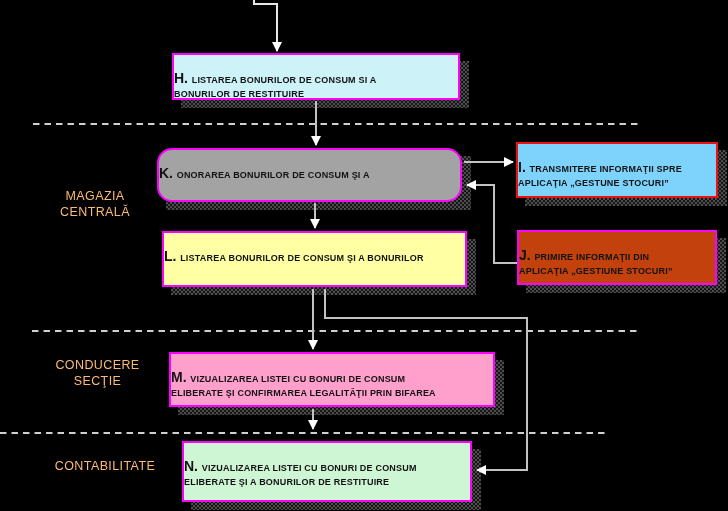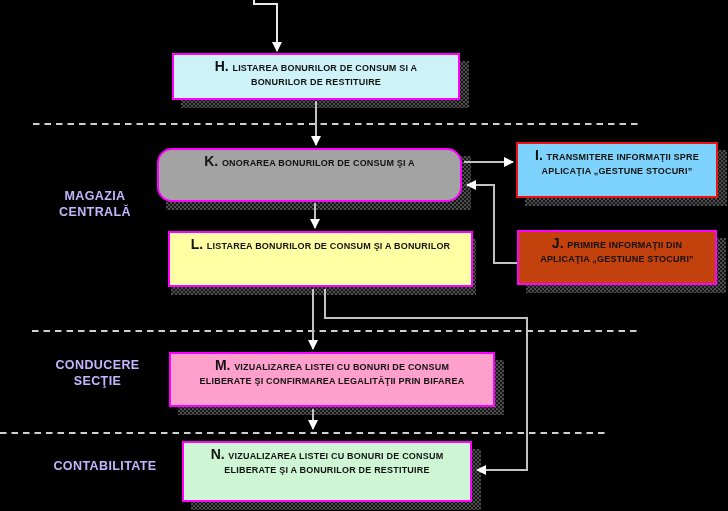--- a/index.html
+++ b/index.html
@@ -9,32 +9,32 @@
   }
   .shadow{
     position:absolute;z-index:0;
     background:conic-gradient(#4d4d4d 90deg,#161616 90deg 180deg,#4d4d4d 180deg 270deg,#161616 270deg);
     background-size:4px 4px;
   }
   .box{
     position:absolute;z-index:1;box-sizing:border-box;
     border:2px solid #ff00ff;
     color:#121212;font-weight:bold;font-size:9px;line-height:14px;
-    text-align:center;padding-top:4px;letter-spacing:0.2px;
+    text-align:left;padding-top:16px;letter-spacing:0.2px;
   }
   .box .ltr{font-size:14px;letter-spacing:0;padding-right:1px;}
   .box-h{background:#cdf2f8;}
   .box-k{background:#a3a3a3;border-radius:15px;}
   .box-l{background:#ffffa3;}
   .box-i{background:#7dd3fc;border-color:#ee1111;}
   .box-j{background:#c2410c;}
   .box-m{background:#ff9fcb;}
   .box-n{background:#cff6d4;}
   .slabel{
-    position:absolute;z-index:1;color:#c4b5fd;font-weight:bold;
+    position:absolute;z-index:1;color:#fdba74;font-weight:normal;
     font-size:12.5px;line-height:16px;text-align:center;letter-spacing:0.4px;
   }
   svg.wires{position:absolute;left:0;top:0;z-index:2;pointer-events:none;}
   .wire{stroke:#c2c2c2;stroke-width:2;fill:none;}
   .wire-bright{stroke:#e8e8e8;}
   .dash{stroke:#d0d0d0;stroke-width:2;stroke-dasharray:6.5 5;fill:none;}
 </style>
 </head>
 <body>
 
@@ -50,21 +50,21 @@
 
   <div class="box box-h" style="left:172px;top:53px;width:288px;height:47px">
     <div><span class="ltr">H.</span> <span>LISTAREA BONURILOR DE CONSUM SI A</span></div>
     <div>BONURILOR DE RESTITUIRE</div>
   </div>
 
   <div class="box box-k" style="left:157px;top:148px;width:305px;height:54px">
     <div><span class="ltr">K.</span> <span>ONORAREA BONURILOR DE CONSUM ŞI A</span></div>
   </div>
 
-  <div class="box box-l" style="left:168px;top:231px;width:305px;height:56px">
+  <div class="box box-l" style="left:162px;top:231px;width:305px;height:56px">
     <div><span class="ltr">L.</span> <span>LISTAREA BONURILOR DE CONSUM ŞI A BONURILOR</span></div>
   </div>
 
   <div class="box box-i" style="left:516px;top:142px;width:202px;height:56px">
     <div><span class="ltr">I.</span> <span>TRANSMITERE INFORMAŢII SPRE</span></div>
     <div>APLICAŢIA „GESTUNE STOCURI”</div>
   </div>
 
   <div class="box box-j" style="left:517px;top:230px;width:200px;height:55px">
     <div><span class="ltr">J.</span> <span>PRIMIRE INFORMAŢII DIN</span></div>

